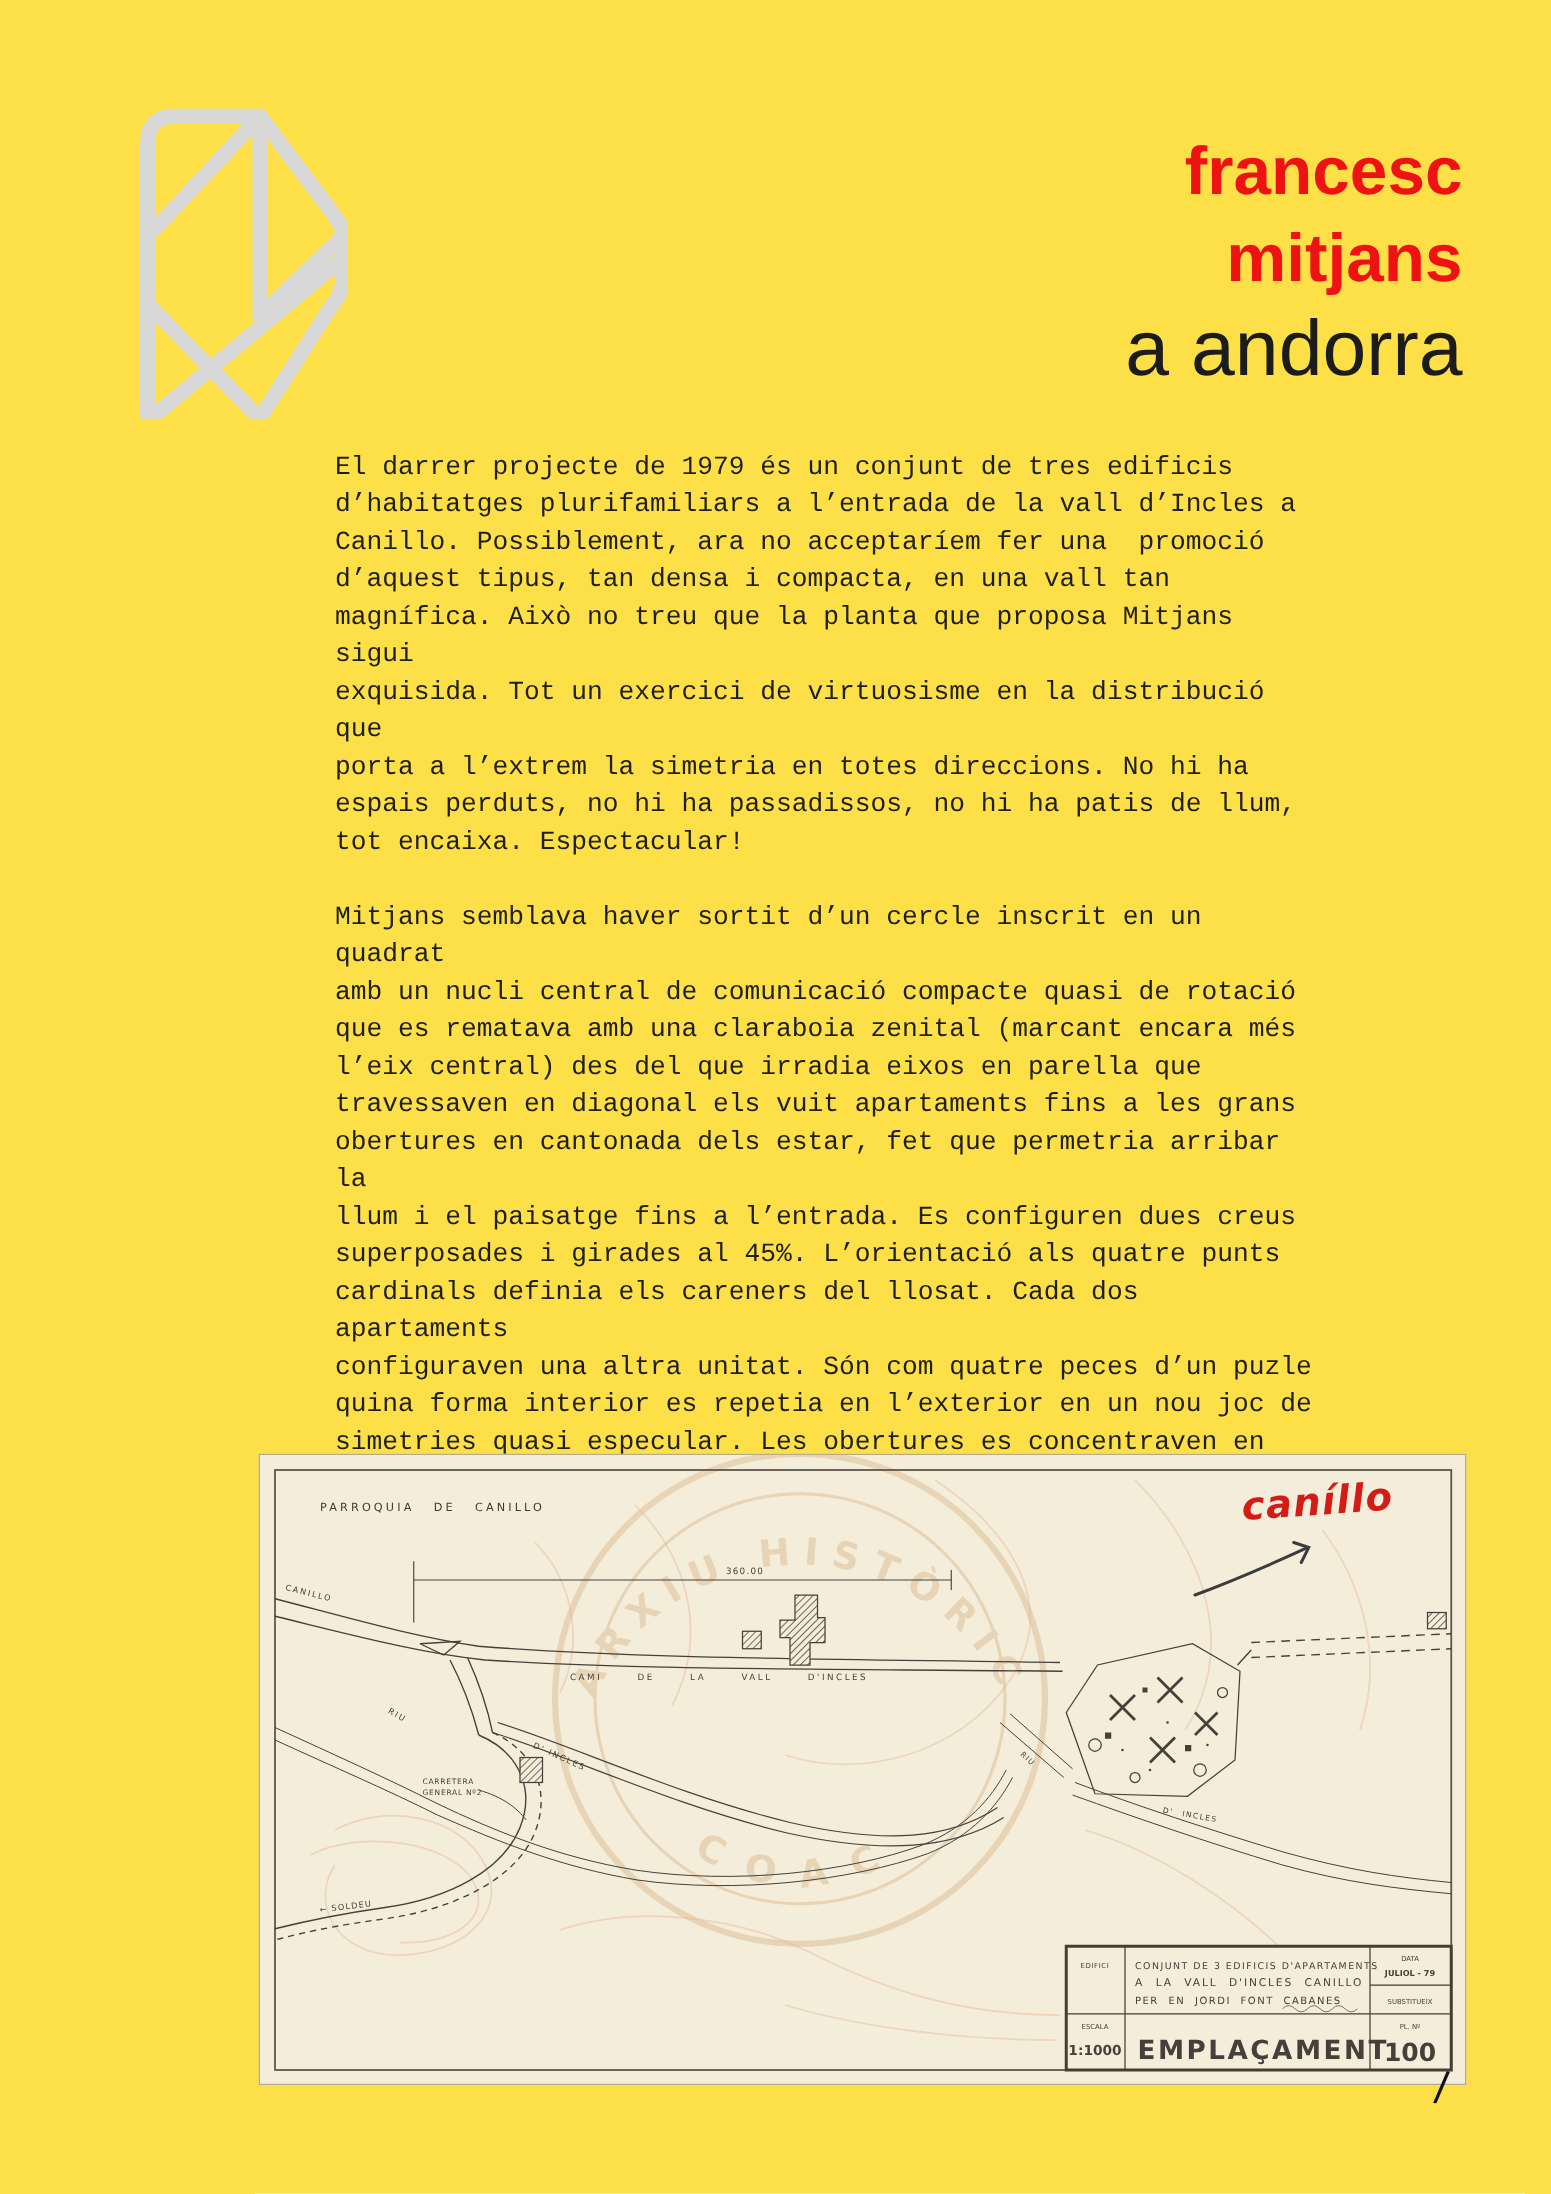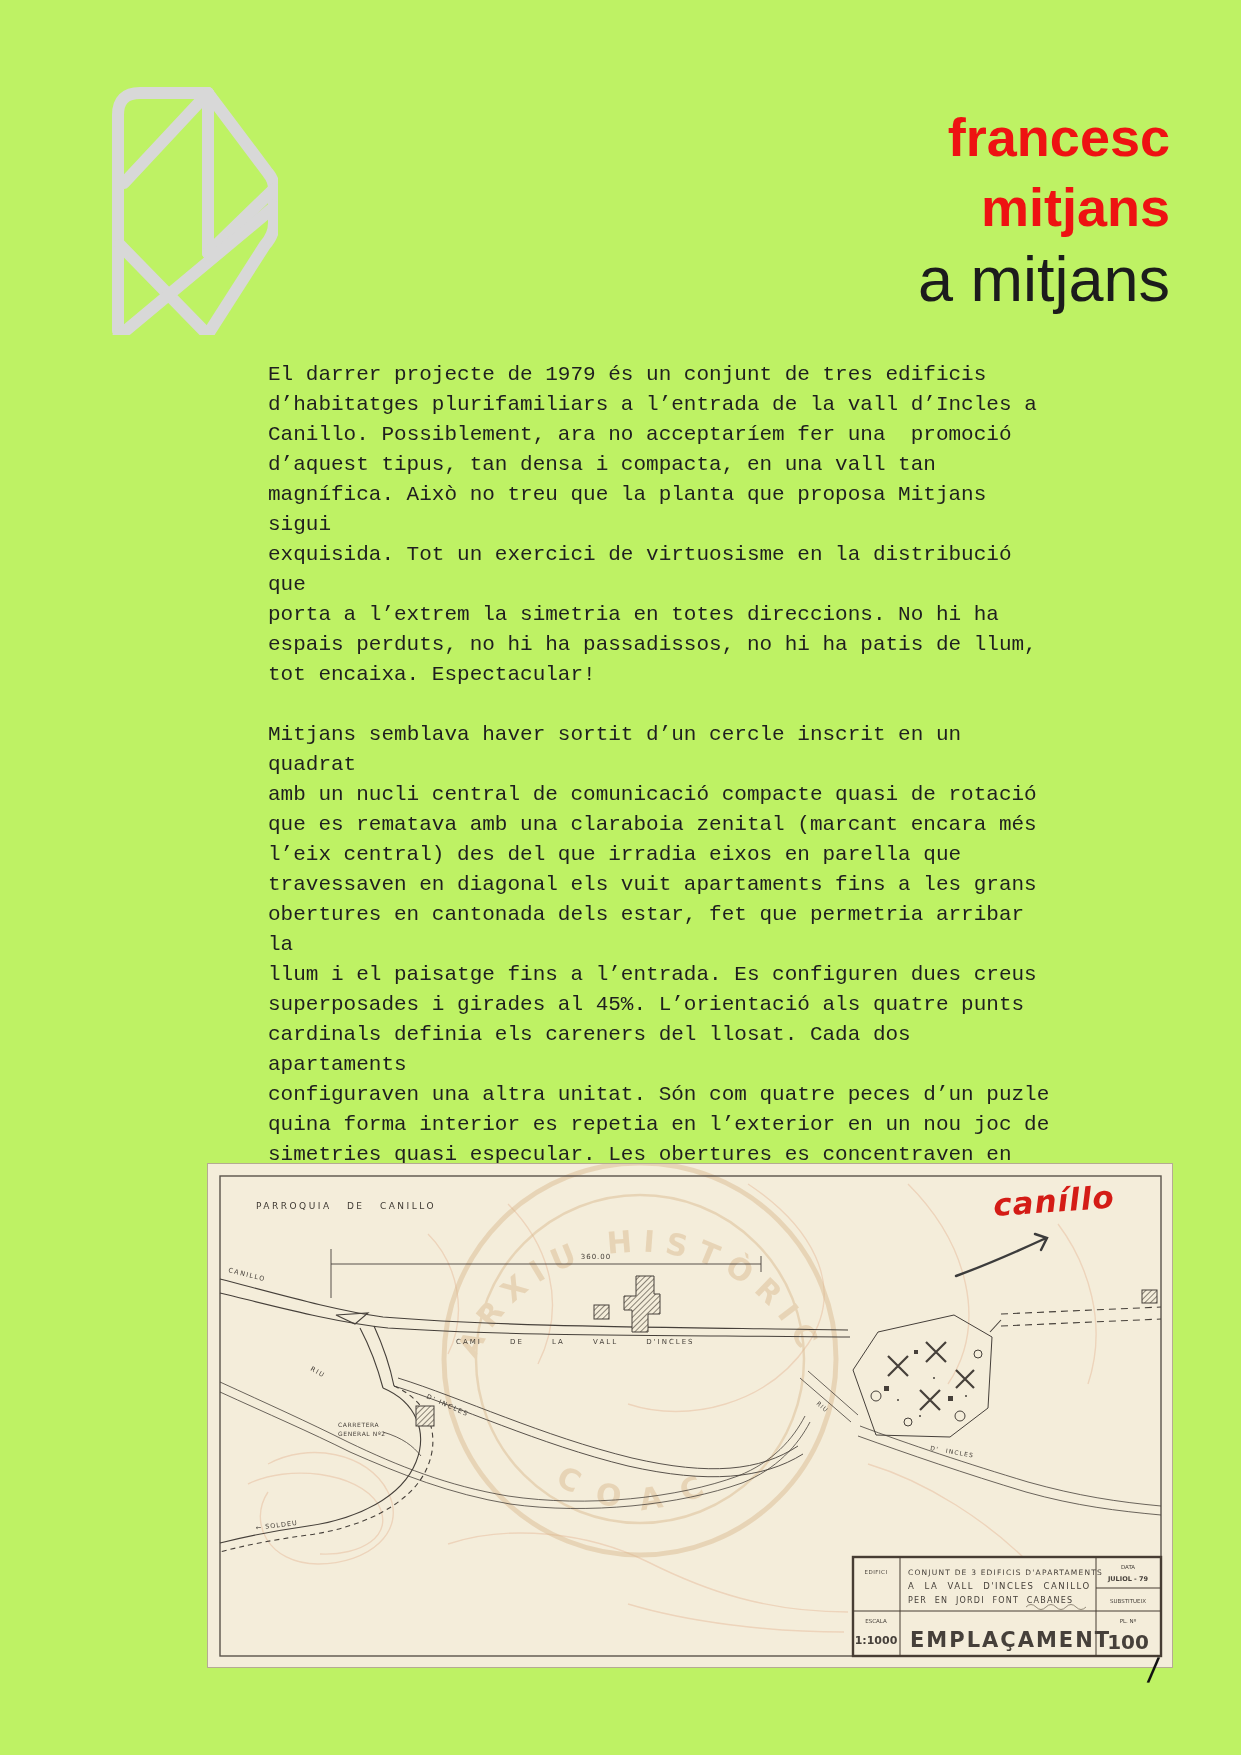--- a/index.html
+++ b/index.html
@@ -1,19 +1,19 @@
 <!DOCTYPE html>
 <html><head>
 <meta charset="utf-8">
 <style>
   html,body{margin:0;padding:0;background:#ffffff;}
   .page{
     position:relative;
     width:1241px;height:1755px;
-    background:#bef264;
+    background:#fde047;
     overflow:hidden;
     font-family:"Liberation Sans",sans-serif;
   }
   
   .logo{position:absolute;left:110px;top:85px;width:168px;height:250px;}
   
   .header{position:absolute;top:102px;right:71px;text-align:right;}
   .title-red{
     font-family:"Liberation Sans",sans-serif;
     font-weight:bold;font-size:54px;line-height:70px;
@@ -57,21 +57,21 @@
     <path d="M 98,12 L 98,168"></path>
     <path d="M 98,168 L 164,104"></path>
     <path d="M 164,138 Q 164,150 155,160 L 100,246"></path>
     <path d="M 10,160 L 96,248"></path>
     <path d="M 8,252 L 164,122"></path>
   </svg>
 
   <div class="header">
     <div class="title-red">francesc</div>
     <div class="title-red">mitjans</div>
-    <div class="title-black">a mitjans</div>
+    <div class="title-black">a andorra</div>
   </div>
 
   <div class="article">
       <p>El darrer projecte de 1979 és un conjunt de tres edificis<br>d’habitatges plurifamiliars a l’entrada de <b>la vall d’Incles</b> a<br><b>Canillo</b>. Possiblement, ara no acceptaríem fer una  promoció<br>d’aquest tipus, tan densa i compacta, en una vall tan<br>magnífica. Això no treu que la planta que proposa <b>Mitjans</b> sigui<br>exquisida. Tot un exercici de virtuosisme en la distribució que<br>porta a l’extrem la simetria en totes direccions. No hi ha<br>espais perduts, no hi ha passadissos, no hi ha patis de llum,<br>tot encaixa. Espectacular!</p>
       <p><b>Mitjans</b> semblava haver sortit d’un cercle inscrit en un quadrat<br>amb un nucli central de comunicació compacte quasi de rotació<br>que es rematava amb una claraboia zenital (marcant encara més<br>l’eix central) des del que irradia eixos en parella que<br>travessaven en diagonal els vuit apartaments fins a les grans<br>obertures en cantonada dels estar, fet que permetria arribar la<br>llum i el paisatge fins a l’entrada. Es configuren dues creus<br>superposades i girades al 45%. L’orientació als quatre punts<br>cardinals definia els careners del llosat. Cada dos apartaments<br>configuraven una altra unitat. Són com quatre peces d’un puzle<br>quina forma interior es repetia en l’exterior en un nou joc de<br>simetries quasi especular. Les obertures es concentraven en les<br>cantonades i es repartien en totes direccions sense<br>privilegiar-ne cap demostrant que totes les vistes sobre la<br>vall valen la pena.</p>
     </div>
 
   <div class="siteplan">
     <svg width="966" height="505" viewBox="0 0 966 505" font-family="DejaVu Sans, sans-serif">
       <defs>

